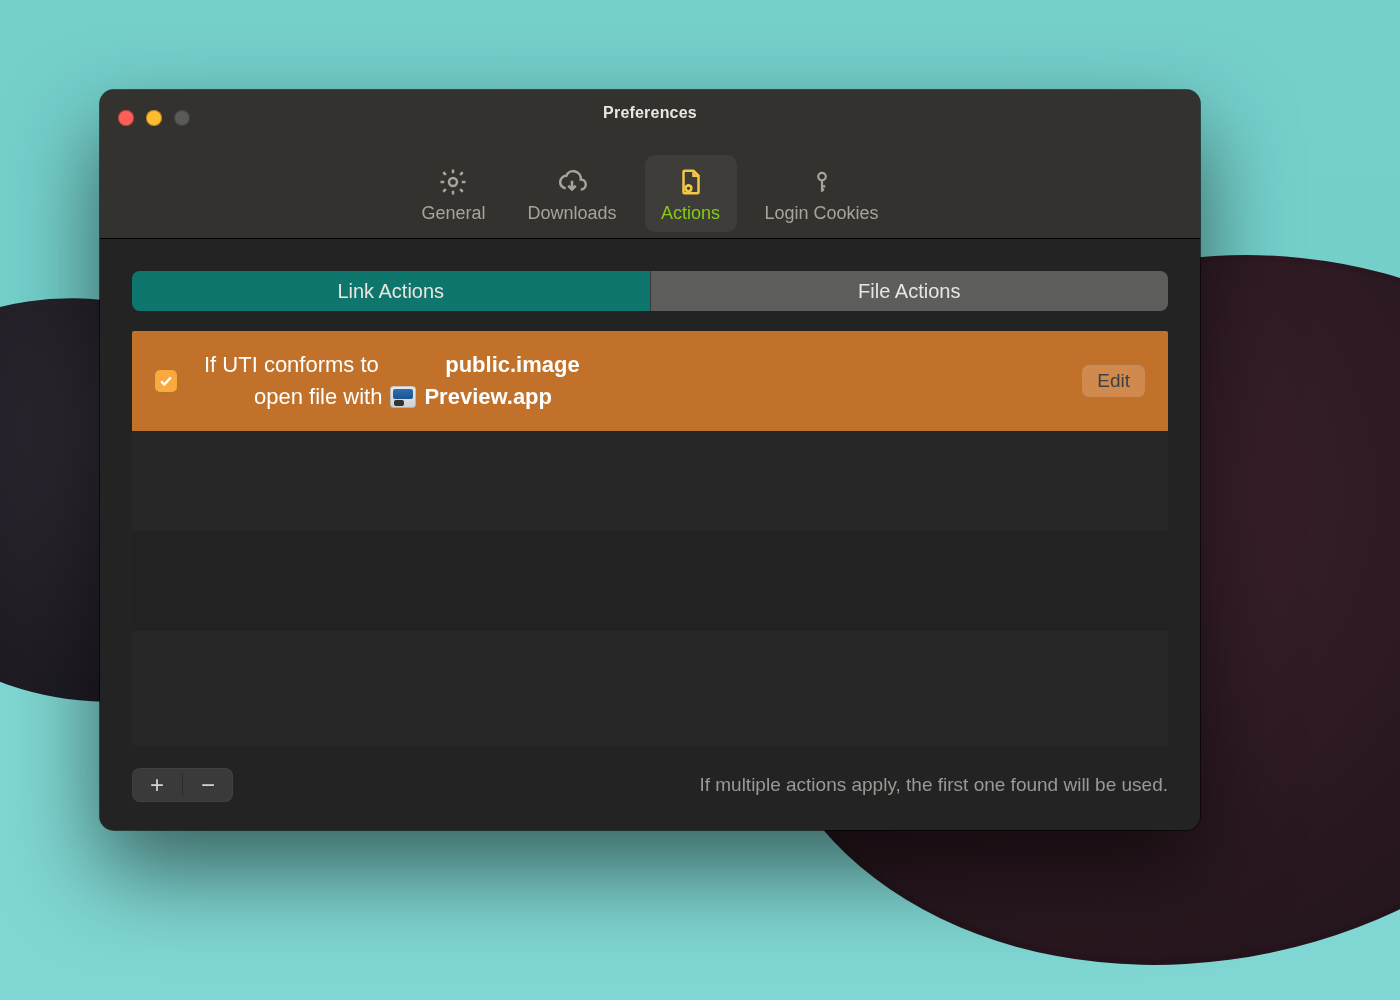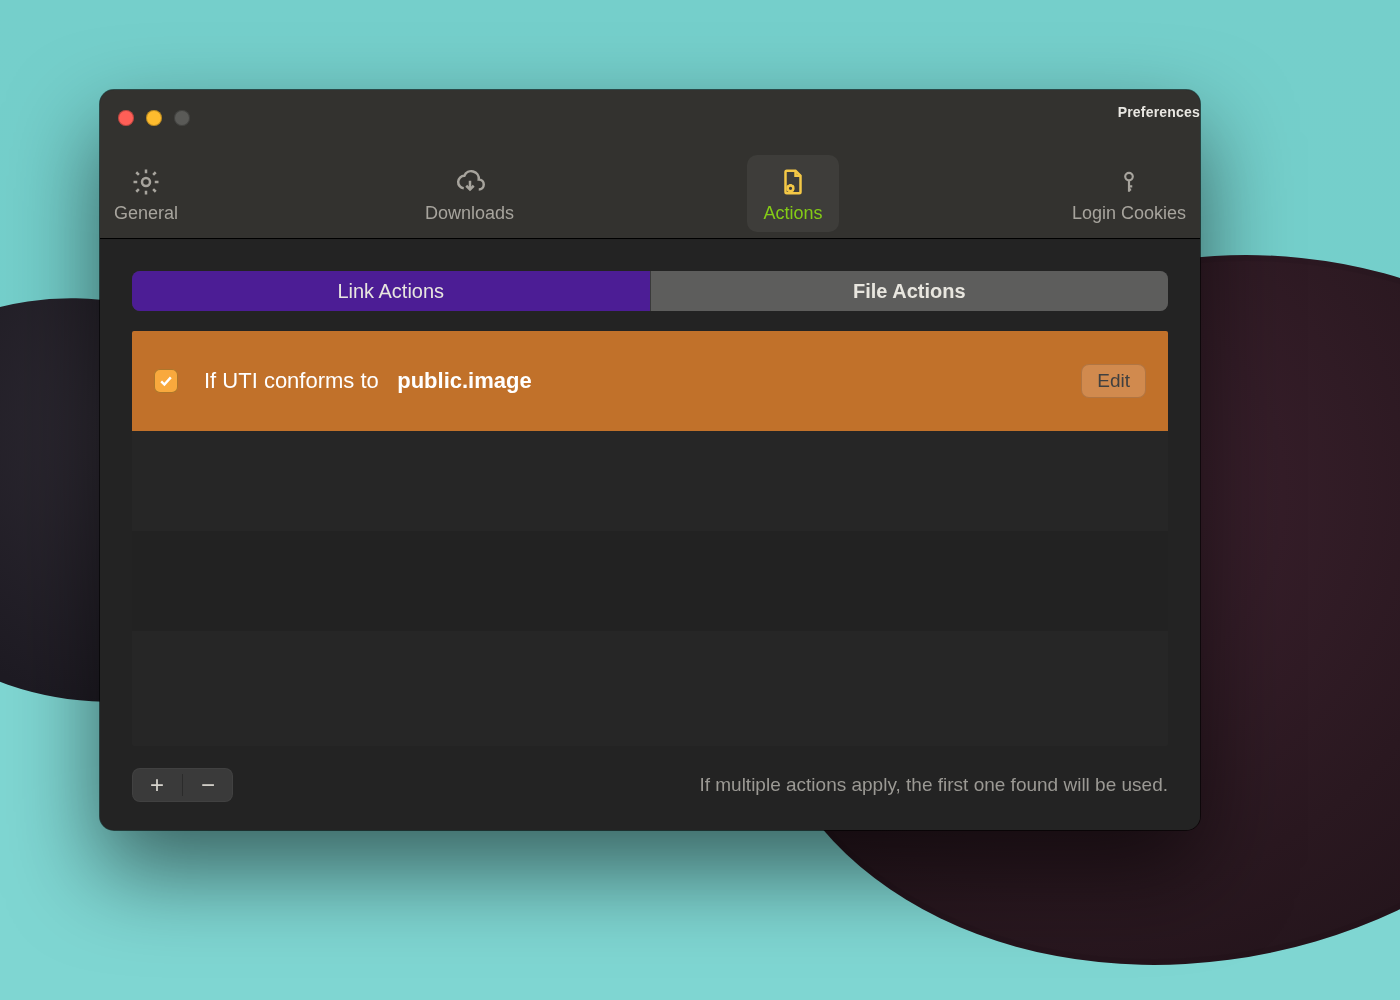--- a/index.html
+++ b/index.html
@@ -56,29 +56,29 @@
   }
   .tl {
     width: 16px; height: 16px; border-radius: 50%;
   }
   .tl.close { background: #ff5f57; box-shadow: inset 0 0 0 1px rgba(0,0,0,.25);}
   .tl.min   { background: #febc2e; box-shadow: inset 0 0 0 1px rgba(0,0,0,.25);}
   .tl.max   { background: #5a5a57; box-shadow: inset 0 0 0 1px rgba(0,0,0,.25);}
 
   .win-title {
     position: absolute; top: 14px; left: 0; right: 0;
-    text-align: right;
-    font-size: 14px; font-weight: 700;
+    text-align: center;
+    font-size: 16px; font-weight: 700;
     color: #e9e7e2;
     letter-spacing: .2px;
   }
 
   .toolbar {
     position: absolute; left: 0; right: 0; top: 50px; bottom: 0;
-    display: flex; justify-content: space-between; align-items: flex-end;
+    display: flex; justify-content: center; align-items: flex-end;
     gap: 14px;
     padding-bottom: 6px;
   }
   .tab {
     display: flex; flex-direction: column; align-items: center;
     padding: 10px 14px 8px 14px;
     border-radius: 10px;
     color: #a7a49d;
     font-size: 18px;
     min-width: 64px;
@@ -112,25 +112,25 @@
     display: flex;
     border-radius: 8px;
     overflow: hidden;
     box-shadow: inset 0 0 0 1px #3a3a3a;
     margin-bottom: 20px;
   }
   .segbtn {
     flex: 1;
     display: flex; align-items: center; justify-content: center;
     color: #e8e6df; font-size: 20px;
-    background: #4c1d95;
+    background: #0f766e;
     cursor: pointer;
   }
   .segbtn + .segbtn { border-left: 1px solid #3a3a3a; }
-  .segbtn.active { background: #5d5d5c; font-weight: 700; }
+  .segbtn.active { background: #5d5d5c; font-weight: 400; }
 
   .rules {
     flex: 1;
     border-radius: 2px;
     overflow: hidden;
     display: flex; flex-direction: column;
     background: #262626;
   }
   .rule-row {
     height: 100px;
@@ -151,21 +151,21 @@
     margin-right: 26px;
     flex-shrink: 0;
   }
   .chk svg { stroke: #fff; stroke-width: 3; fill: none; }
 
   .rule-text {
     color: #ffffff; font-size: 22px;
     display: flex; flex-direction: column; gap: 6px;
   }
   .line1 { color: #fff; }
-  .line1 .b { font-weight: 700; }
+  .line1 .b { font-weight: 700; margin-left: 48px; }
   .line2 { color: #fff; padding-left: 50px; display: flex; align-items: center; gap: 8px; }
   .line2 .b { font-weight: 700; }
   .app-ico {
     width: 26px; height: 22px;
     background: linear-gradient(#e9e9e9, #cfd1d4);
     border-radius: 4px;
     position: relative;
     box-shadow: inset 0 0 0 1px rgba(0,0,0,.15);
   }
   .app-ico::before{
@@ -296,20 +296,25 @@
         <div class="chk">
           <svg viewBox="0 0 20 20" width="16" height="16">
               <path d="M4 10.5l4 4L16 5.5"></path>
             </svg>
         </div>
         <div class="rule-text">
           <div class="line1">
             <span>If UTI conforms to</span>
             <span>&nbsp;</span>
             <span class="b">public.image</span>
+          </div>
+          <div class="line2">
+            <span>open file with</span>
+            <span class="app-ico"></span>
+            <span class="b">Preview.app</span>
           </div>
         </div>
         <button class="edit-btn">
           <span>Edit</span>
         </button>
       </div>
 
       <div class="rule-row alt0"></div>
       <div class="rule-row alt1"></div>
       <div class="rule-row alt0"></div>

